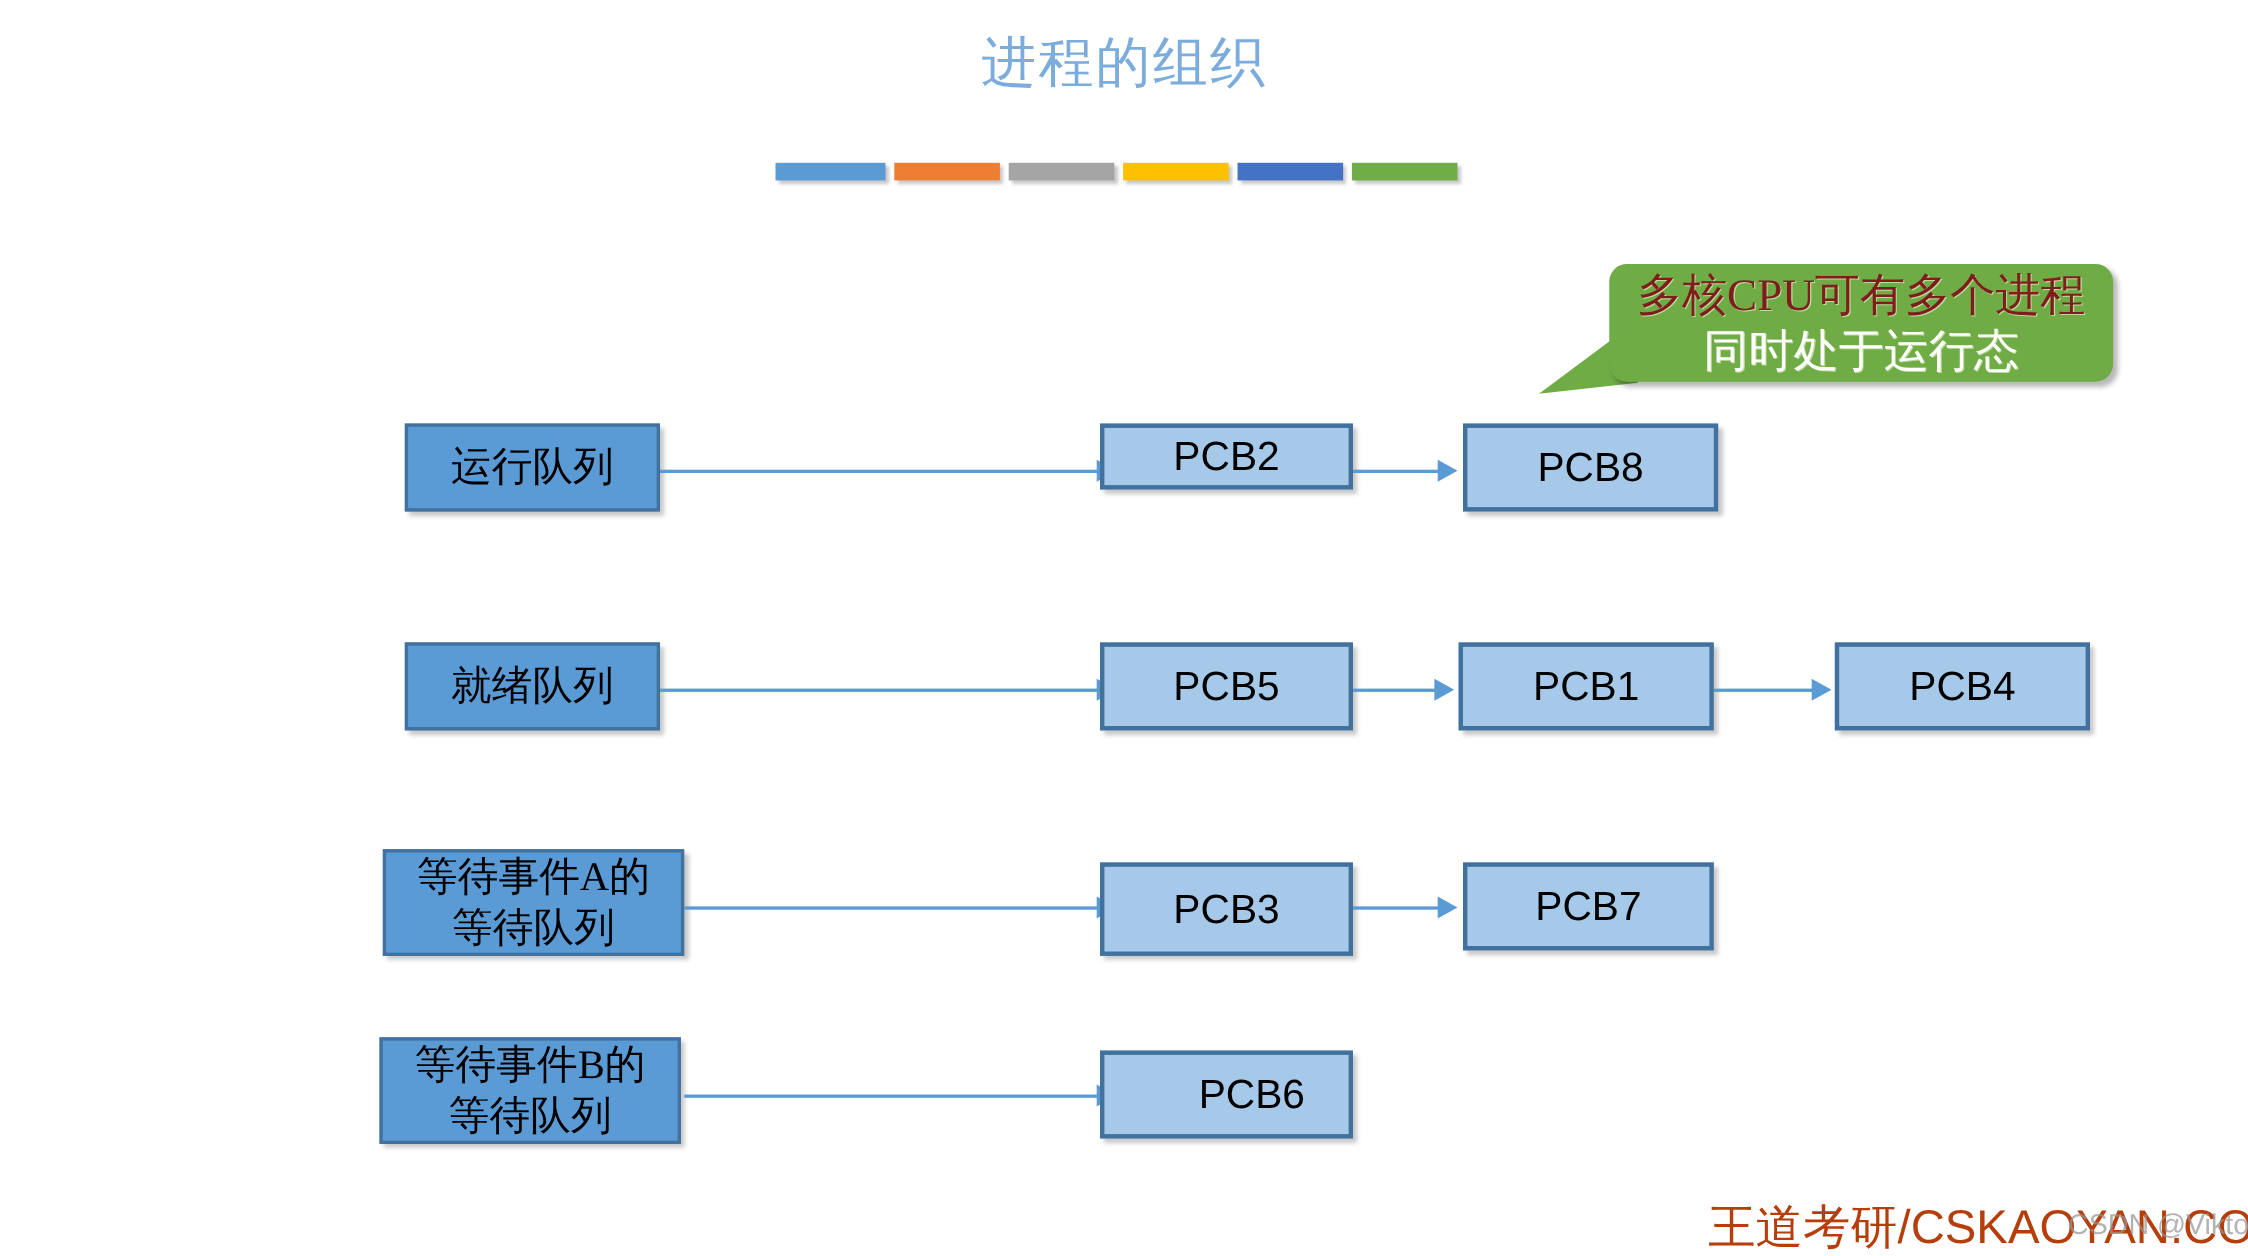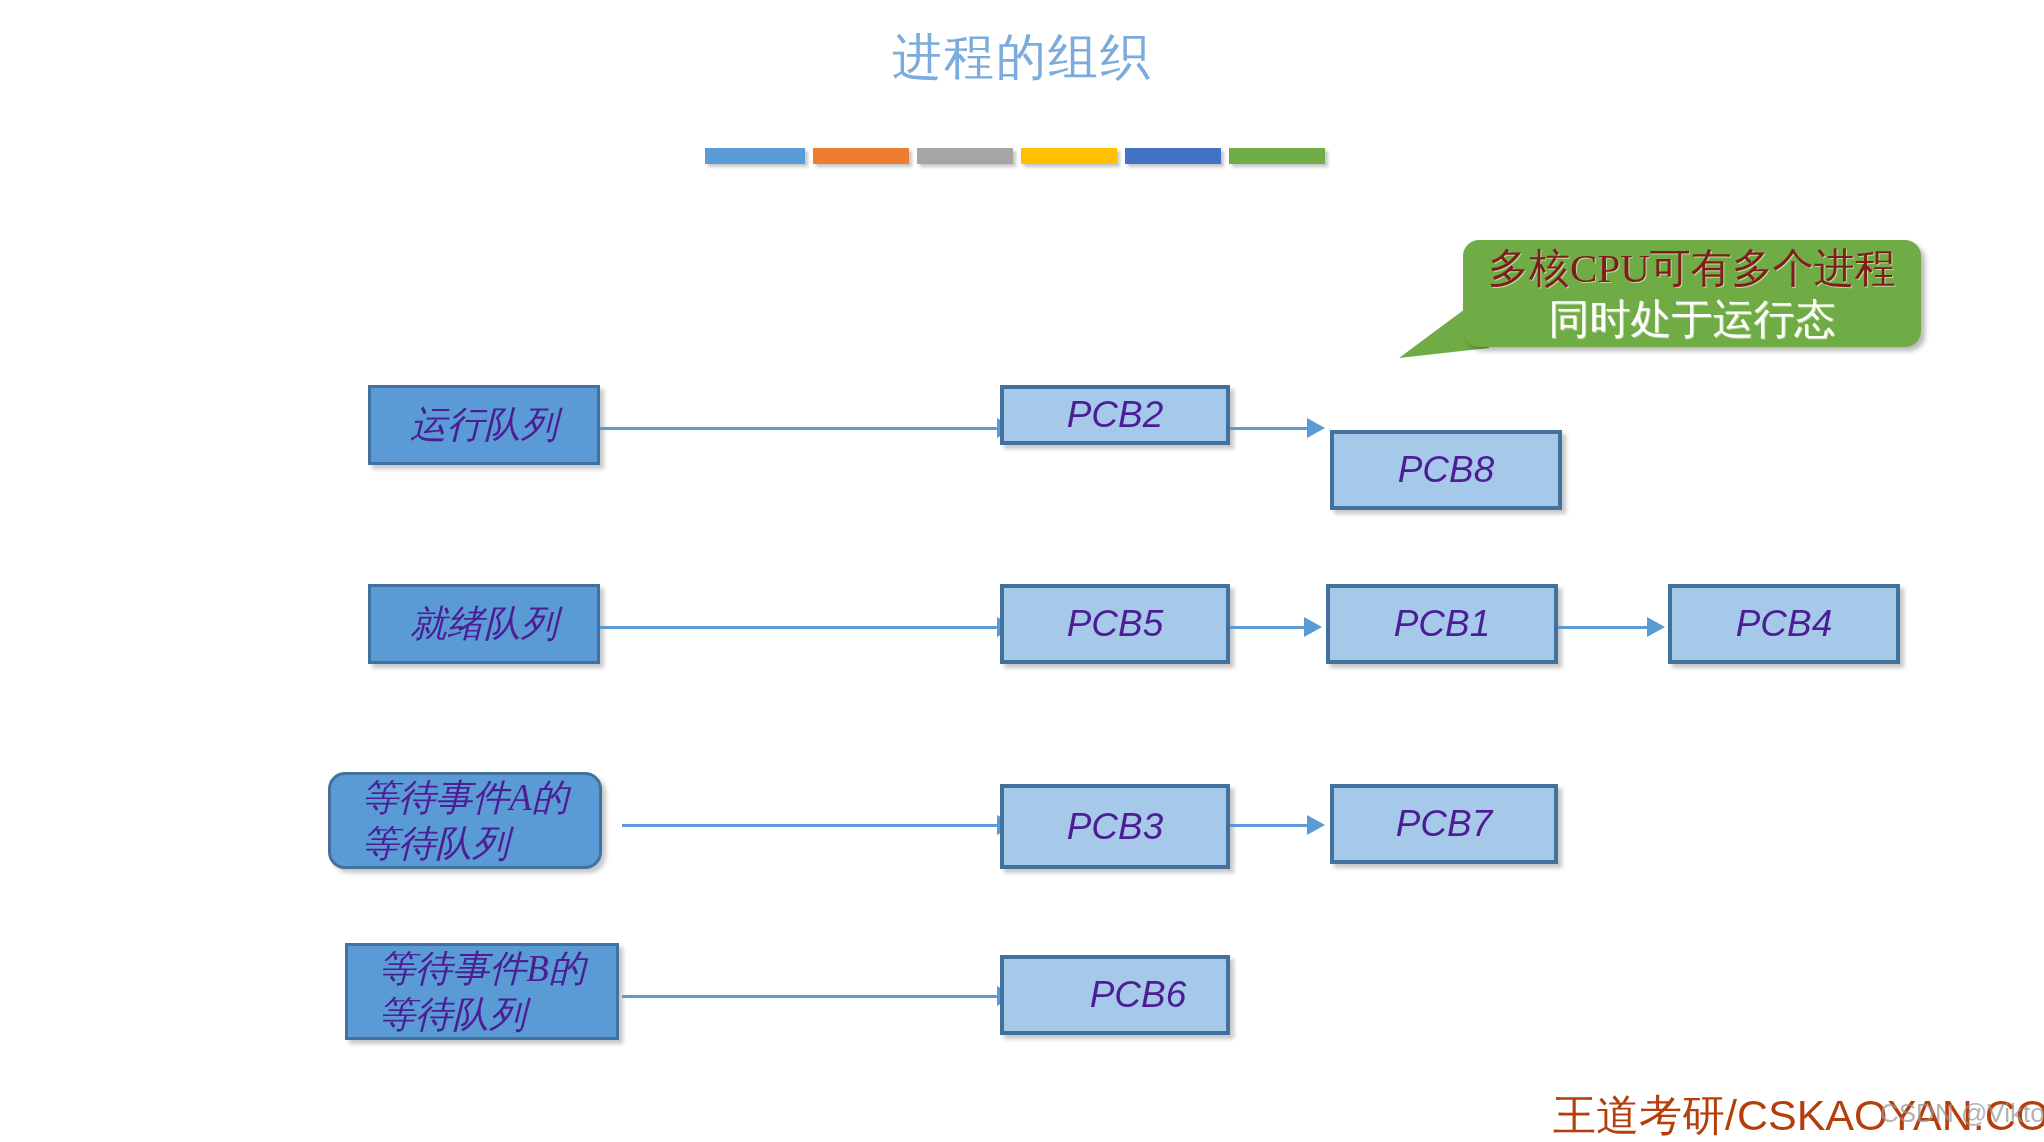--- a/index.html
+++ b/index.html
@@ -75,23 +75,23 @@
     height: 60px;
   }
 
   
   .node {
     position: absolute;
     box-sizing: border-box;
     display: flex;
     align-items: center;
     justify-content: center;
-    color: #4c1d95;
+    text-align: center;
+    color: #000000;
     box-shadow: 4px 4px 4px rgba(0,0,0,0.22);
-    font-style: italic;
   }
   .queue-box {
     background: #5B9BD5;
     border: 3px solid #41719C;
     font-family: "Liberation Serif", serif;
     font-size: 37px;
     line-height: 1.22;
   }
   .pcb-box {
     background: #A6C9E9;
@@ -170,21 +170,21 @@
   </div>
   <div class="connector" style="left: 600px; top: 427px; width: 398px; background: rgb(91, 155, 213);"></div>
   <div class="arrowhead" style="left: 997px; top: 418px; border-left-color: rgb(91, 155, 213);"></div>
 
   <div class="node pcb-box" style="left: 1000px; top: 385px; width: 230px; height: 60px; background: rgb(166, 201, 233); border-color: rgb(65, 113, 156);">
     <span class="node-label">PCB2</span>
   </div>
   <div class="connector" style="left: 1230px; top: 427px; width: 78px; background: rgb(91, 155, 213);"></div>
   <div class="arrowhead" style="left: 1307px; top: 418px; border-left-color: rgb(91, 155, 213);"></div>
 
-  <div class="node pcb-box" style="left: 1330px; top: 385px; width: 232px; height: 80px; background: rgb(166, 201, 233); border-color: rgb(65, 113, 156); margin-top: 45px;">
+  <div class="node pcb-box" style="left: 1330px; top: 385px; width: 232px; height: 80px; background: rgb(166, 201, 233); border-color: rgb(65, 113, 156);">
     <span class="node-label">PCB8</span>
   </div>
 
   <div class="node queue-box" style="left: 368px; top: 584px; width: 232px; height: 80px; background: rgb(91, 155, 213); border-color: rgb(65, 113, 156);">
     <span class="node-label">就绪队列</span>
   </div>
   <div class="connector" style="left: 600px; top: 626px; width: 398px; background: rgb(91, 155, 213);"></div>
   <div class="arrowhead" style="left: 997px; top: 617px; border-left-color: rgb(91, 155, 213);"></div>
 
   <div class="node pcb-box" style="left: 1000px; top: 584px; width: 230px; height: 80px; background: rgb(166, 201, 233); border-color: rgb(65, 113, 156);">
@@ -196,21 +196,21 @@
   <div class="node pcb-box" style="left: 1326px; top: 584px; width: 232px; height: 80px; background: rgb(166, 201, 233); border-color: rgb(65, 113, 156);">
     <span class="node-label">PCB1</span>
   </div>
   <div class="connector" style="left: 1558px; top: 626px; width: 90px; background: rgb(91, 155, 213);"></div>
   <div class="arrowhead" style="left: 1647px; top: 617px; border-left-color: rgb(91, 155, 213);"></div>
 
   <div class="node pcb-box" style="left: 1668px; top: 584px; width: 232px; height: 80px; background: rgb(166, 201, 233); border-color: rgb(65, 113, 156);">
     <span class="node-label">PCB4</span>
   </div>
 
-  <div class="node queue-box" style="left: 328px; top: 772px; width: 274px; height: 97px; background: rgb(91, 155, 213); border-color: rgb(65, 113, 156); border-radius: 17px;">
+  <div class="node queue-box" style="left: 348px; top: 772px; width: 274px; height: 97px; background: rgb(91, 155, 213); border-color: rgb(65, 113, 156);">
     <span class="node-label">等待事件A的
 等待队列</span>
   </div>
   <div class="connector" style="left: 622px; top: 824px; width: 376px; background: rgb(91, 155, 213);"></div>
   <div class="arrowhead" style="left: 997px; top: 815px; border-left-color: rgb(91, 155, 213);"></div>
 
   <div class="node pcb-box" style="left: 1000px; top: 784px; width: 230px; height: 85px; background: rgb(166, 201, 233); border-color: rgb(65, 113, 156);">
     <span class="node-label">PCB3</span>
   </div>
   <div class="connector" style="left: 1230px; top: 824px; width: 78px; background: rgb(91, 155, 213);"></div>

